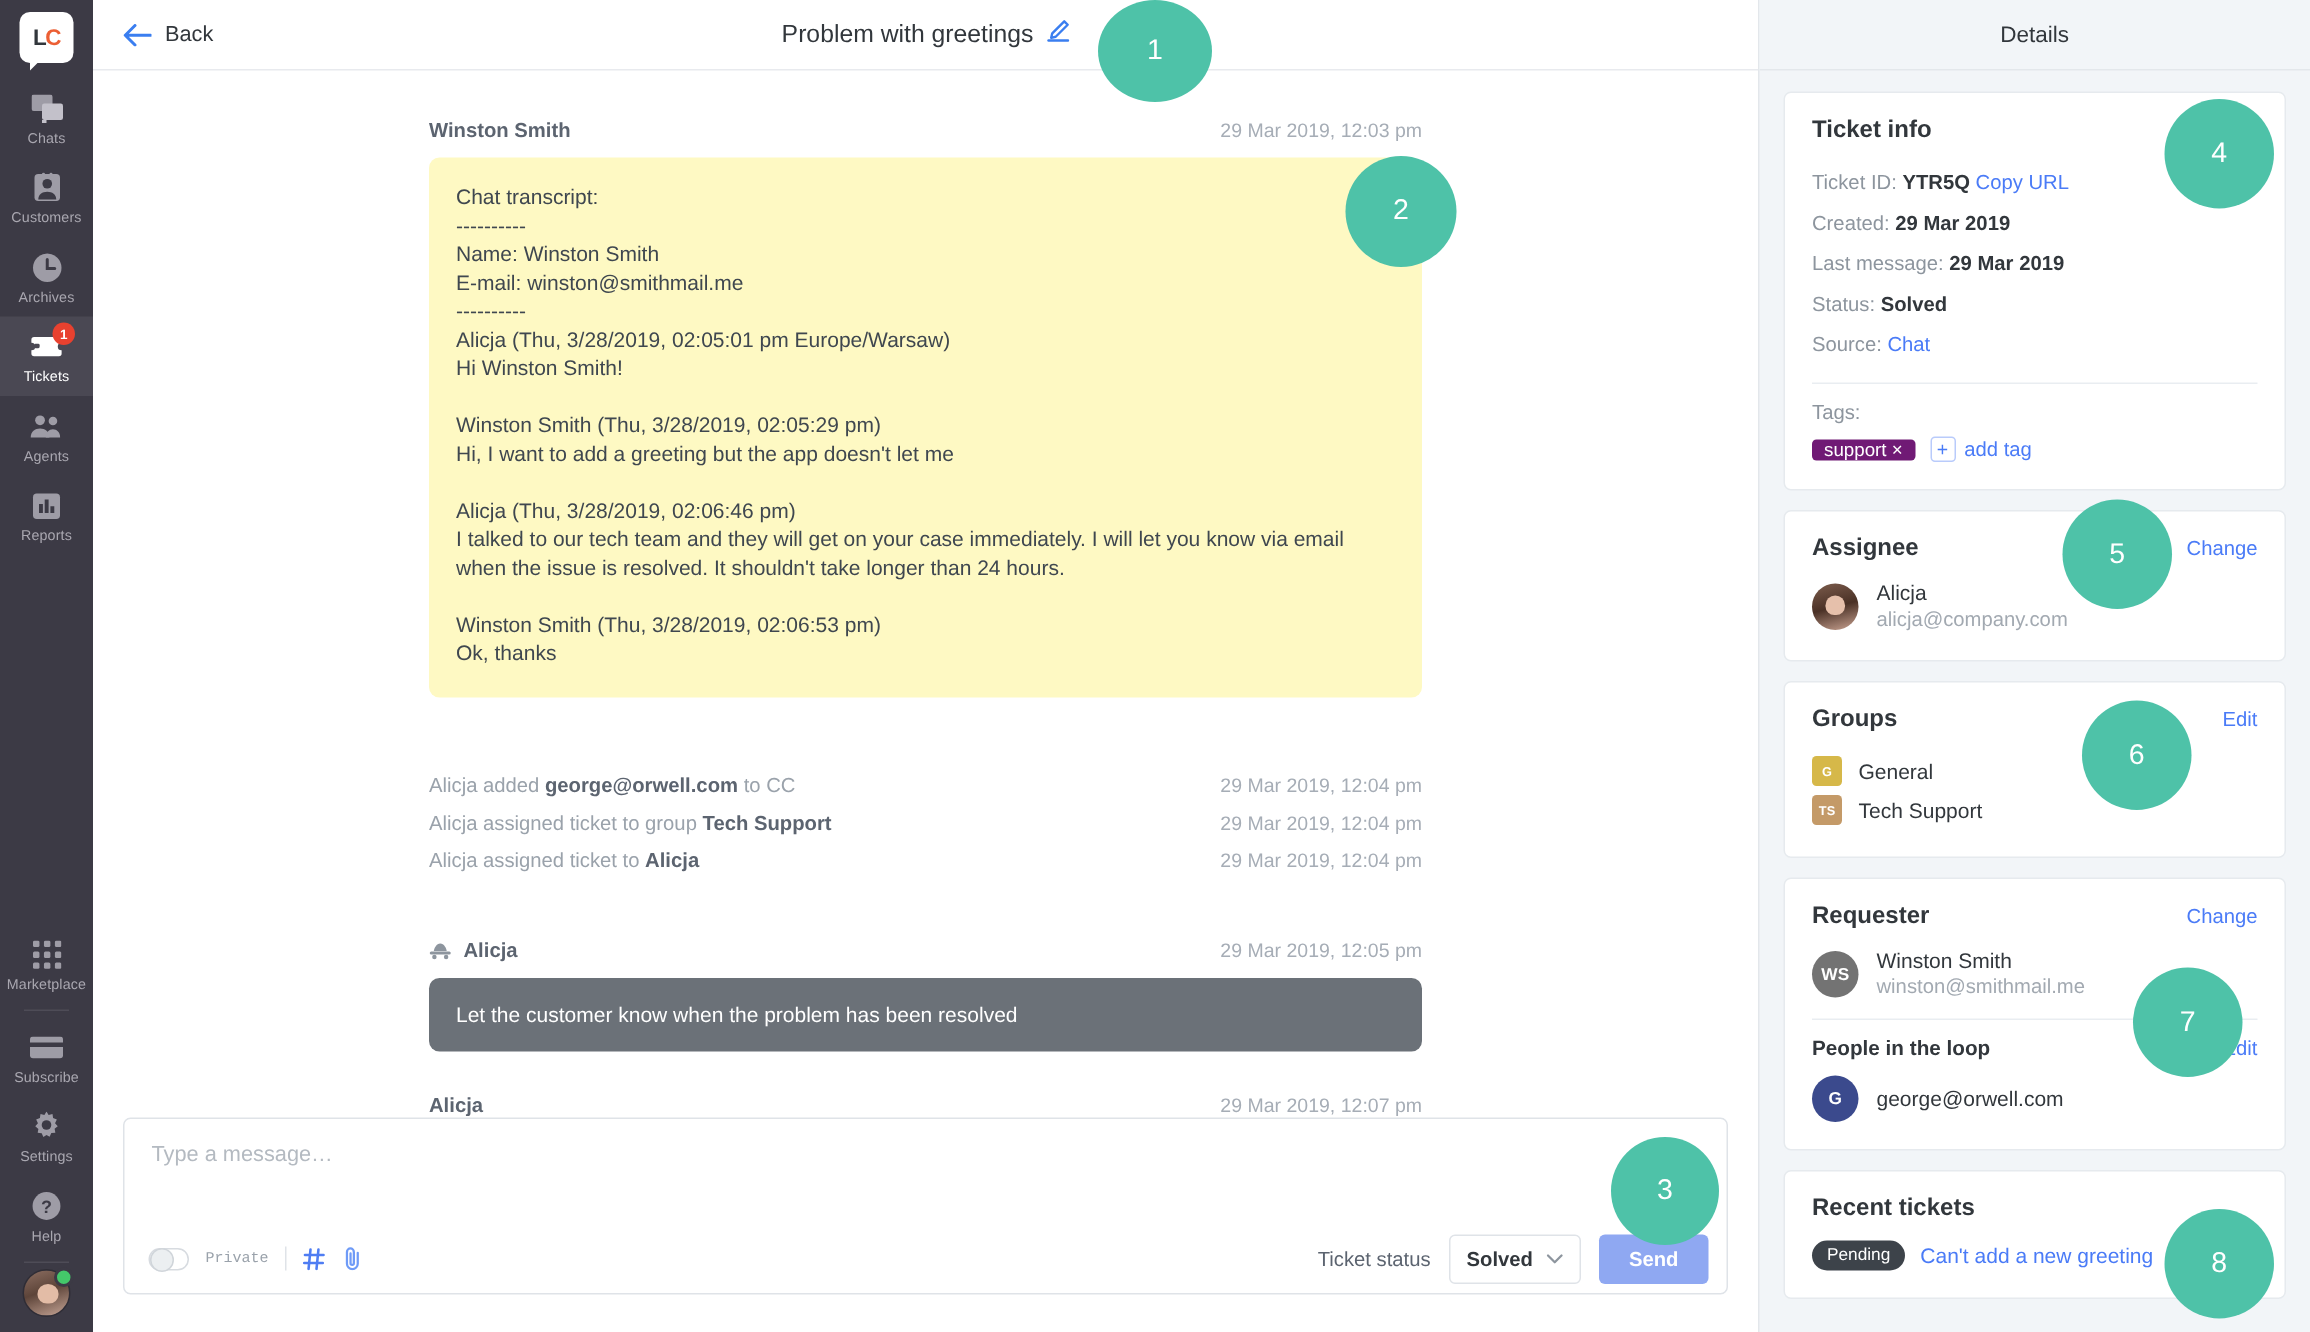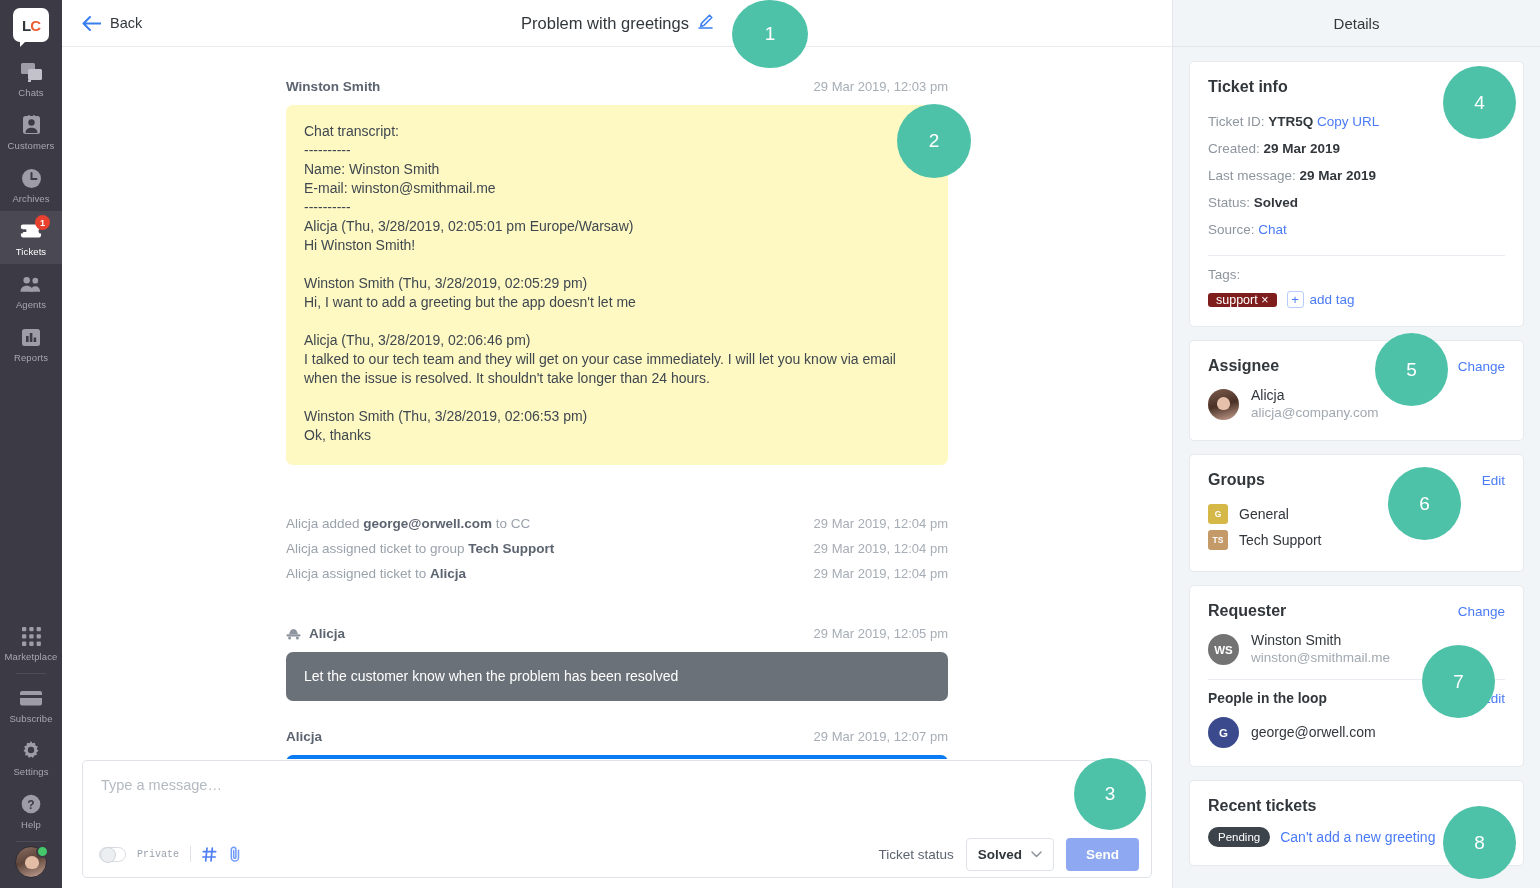--- a/index.html
+++ b/index.html
@@ -88,21 +88,21 @@
   .event-row { display: flex; justify-content: space-between; align-items: center; padding: 5px 0; gap: 16px; }
   .event-text { font-size: 13.5px; color: #9aa2ab; }
   .event-text b { color: #5c6470; font-weight: bold; }
   .event-time { font-size: 13px; color: #a6adb6; }
 
   .gap-lg { height: 40px; }
   .gap-md { height: 28px; }
 
   
   .composer-wrap {
-    position: absolute; left: 0; right: 0; bottom: 0; background: #fff;
+    position: absolute; left: 0; right: 0; bottom: 15px; background: #fff;
     padding: 0 20px 10px; z-index: 6;
   }
   .composer {
     border: 1px solid #dfe3e8; border-radius: 5px; background: #fff;
     height: 118px; display: flex; flex-direction: column; position: relative;
     box-shadow: 0 -1px 0 rgba(255,255,255,1);
   }
   .composer-input {
     flex: 1; padding: 16px 18px 0; font-size: 14.5px; color: #b4bac1;
     outline: none; cursor: text;
@@ -151,21 +151,21 @@
   .card-title { font-size: 16px; font-weight: bold; color: #32373c; margin-bottom: 12px; }
   .card-head { display: flex; justify-content: space-between; align-items: baseline; margin-bottom: 12px; }
   .link { color: #4a7bf7; cursor: pointer; }
   .link-sm { font-size: 13.5px; text-align: center; }
   .info-row { font-size: 13.5px; color: #8d959e; line-height: 27px; }
   .info-row b { color: #32373c; font-weight: bold; }
   .hr { height: 1px; background: #e9edf1; margin: 12px 0 11px; }
   .tags-label { font-size: 13.5px; color: #8d959e; margin-bottom: 9px; }
   .tag-row { display: flex; align-items: center; gap: 10px; }
   .tag {
-    background: #7f1d1d; color: #fff; font-size: 12.5px; border-radius: 3px;
+    background: #701a75; color: #fff; font-size: 12.5px; border-radius: 3px;
     padding: 0 8px; cursor: pointer;
   }
   .add-tag { display: flex; align-items: center; gap: 6px; cursor: pointer; }
   .plus-box {
     width: 17px; height: 17px; border: 1px solid #b9cbfb; border-radius: 3px;
     color: #4a7bf7; font-size: 13px; display: flex; align-items: center; justify-content: center;
     line-height: 1;
   }
   .add-tag-txt { font-size: 13.5px; color: #4a7bf7; }
 

